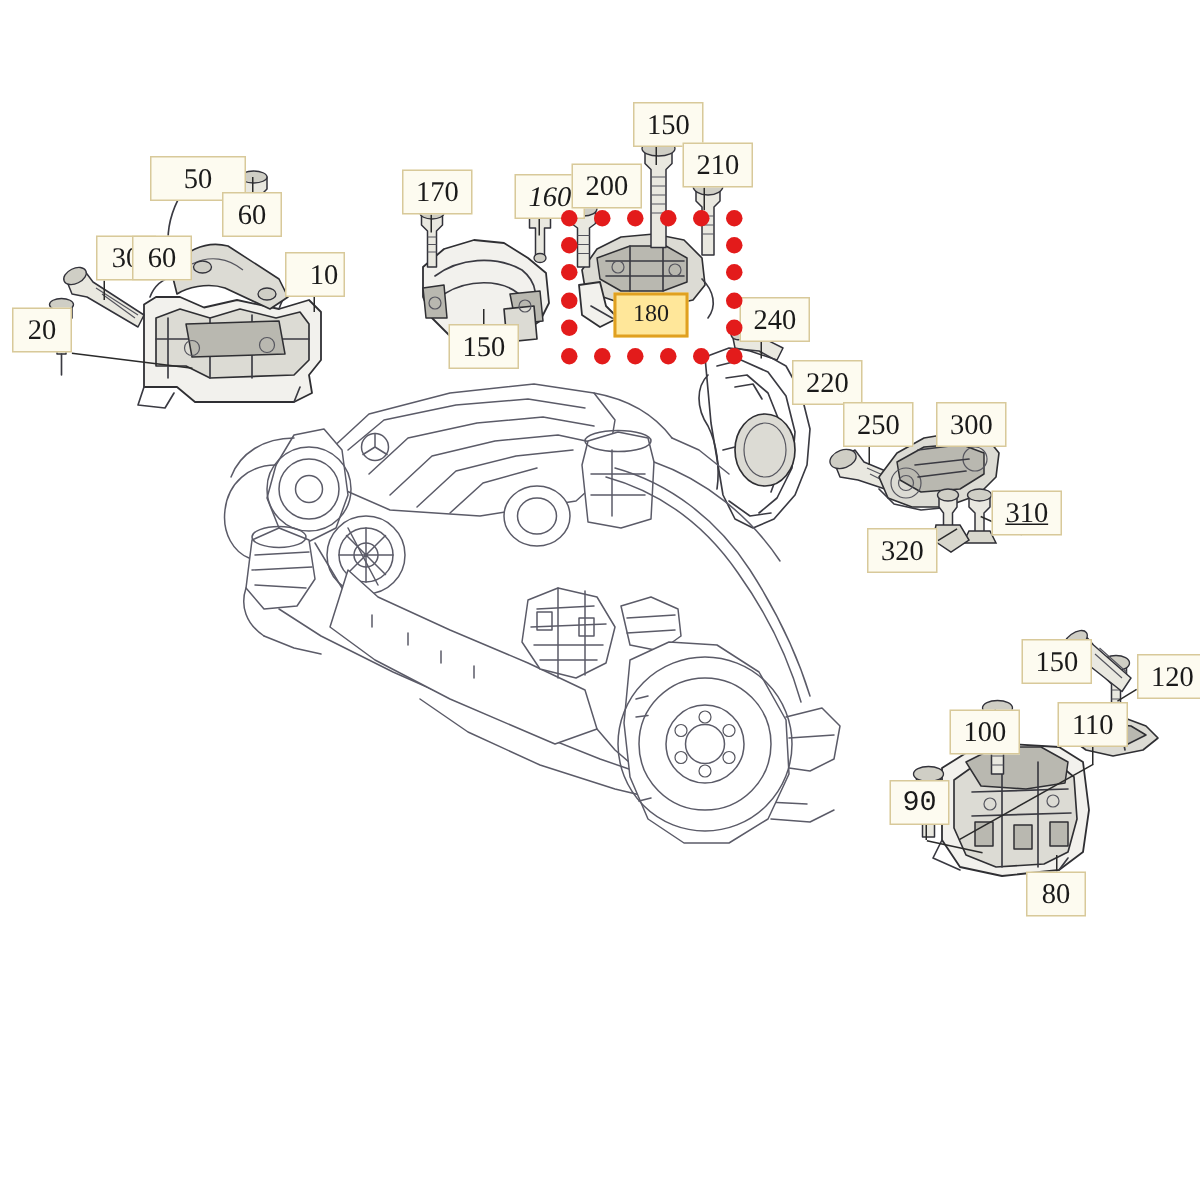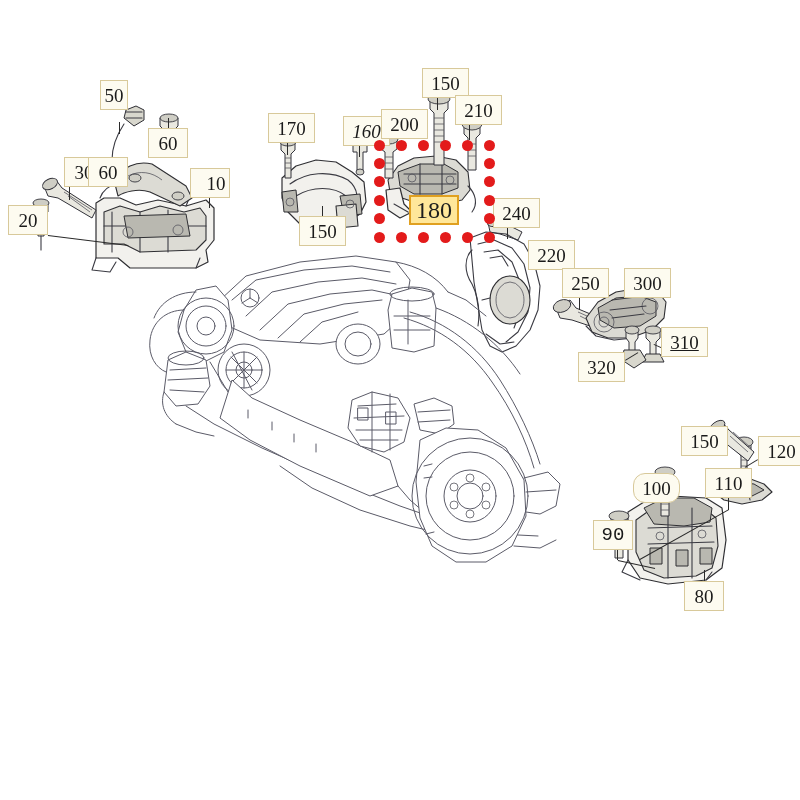--- a/index.html
+++ b/index.html
@@ -31,21 +31,21 @@
     justify-content: center;
     letter-spacing: 0px;
     z-index: 40;
     user-select: none;
   }
   .callout.highlight {
     background: #ffe79a;
     border: 2px solid #e0a020;
     color: #1d1d1d;
     z-index: 60;
-    font-size: 24px;
+    font-size: 16px;
   }
 
   
   .leader {
     position: absolute;
     background: #2a2a2a;
     transform-origin: 0 0;
     height: 1px;
     z-index: 20;
   }
@@ -409,25 +409,25 @@
       <div class="leader" style="left: 729px; top: 498px; width: 12px; transform: rotate(90deg);"></div>
       <div class="leader" style="left: 729px; top: 510px; width: 102.083px; transform: rotate(150.673deg);"></div>
       <div class="leader" style="left: 618px; top: 560px; width: 37.855px; transform: rotate(12.2005deg);"></div>
     </div>
 
   <div id="callouts">
       <div class="callout" style="left: 190px; top: 168px; width: 40px; height: 30px; padding-left: 12px;">10</div>
       <div class="callout" style="left: 8px; top: 205px; width: 40px; height: 30px;">20</div>
       <div class="callout" style="left: 64px; top: 157px; width: 40px; height: 30px;">30</div>
       <div class="callout" style="left: 88px; top: 157px; width: 40px; height: 30px;">60</div>
-      <div class="callout" style="left: 100px; top: 80px; width: 28px; height: 30px;">50</div>
+      <div class="callout" style="left: 100px; top: 104px; width: 64px; height: 30px;">50</div>
       <div class="callout" style="left: 148px; top: 128px; width: 40px; height: 30px;">60</div>
       <div class="callout" style="left: 684px; top: 581px; width: 40px; height: 30px;">80</div>
       <div class="callout" style="left: 593px; top: 520px; width: 40px; height: 30px; font-family: Liberation Mono, monospace;">90</div>
-      <div class="callout" style="left: 633px; top: 473px; width: 47px; height: 30px; border-radius: 12px;">100</div>
+      <div class="callout" style="left: 633px; top: 473px; width: 47px; height: 30px;">100</div>
       <div class="callout" style="left: 705px; top: 468px; width: 47px; height: 30px;">110</div>
       <div class="callout" style="left: 758px; top: 436px; width: 47px; height: 30px;">120</div>
       <div class="callout" style="left: 681px; top: 426px; width: 47px; height: 30px;">150</div>
       <div class="callout" style="left: 299px; top: 216px; width: 47px; height: 30px;">150</div>
       <div class="callout" style="left: 343px; top: 116px; width: 47px; height: 30px; font-style: italic;">160</div>
       <div class="callout" style="left: 268px; top: 113px; width: 47px; height: 30px;">170</div>
       <div class="callout" style="left: 422px; top: 68px; width: 47px; height: 30px;">150</div>
       <div class="callout" style="left: 381px; top: 109px; width: 47px; height: 30px;">200</div>
       <div class="callout" style="left: 455px; top: 95px; width: 47px; height: 30px;">210</div>
       <div class="callout" style="left: 528px; top: 240px; width: 47px; height: 30px;">220</div>

